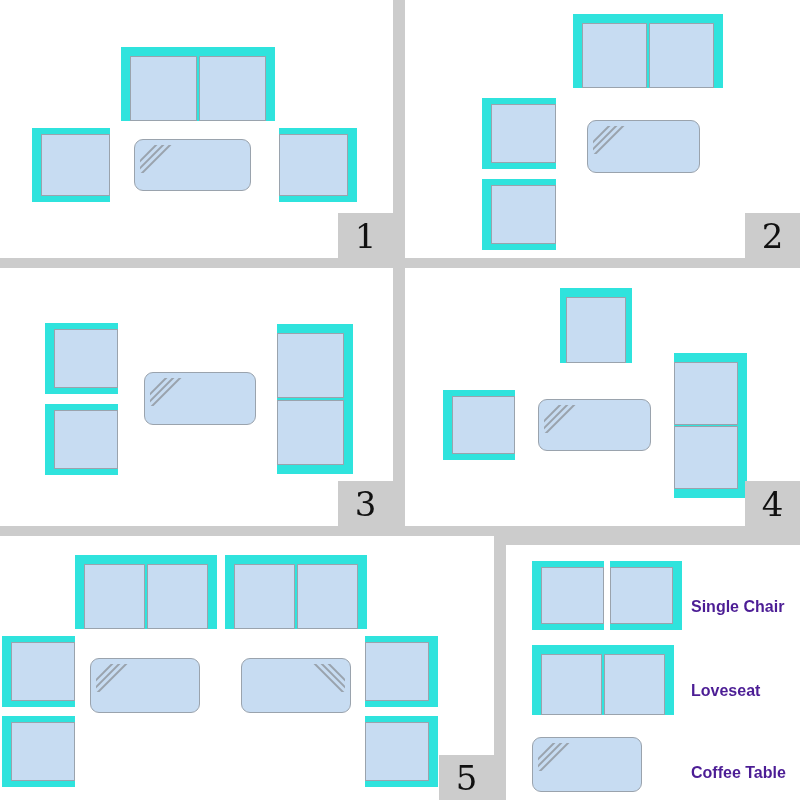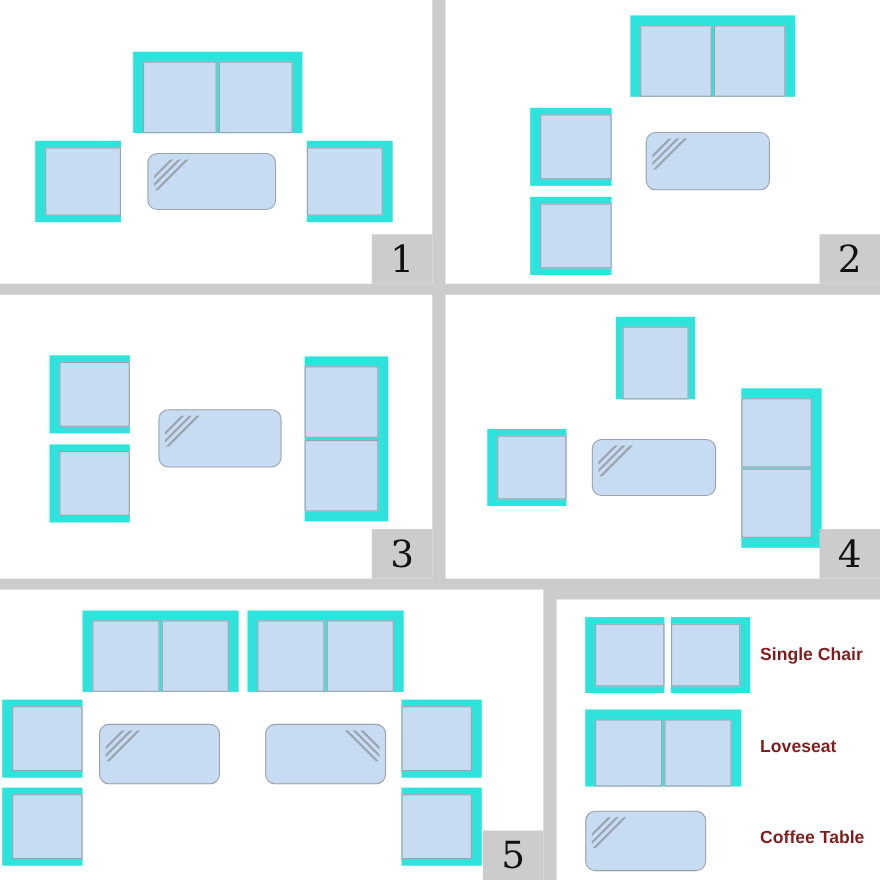--- a/index.html
+++ b/index.html
@@ -116,22 +116,23 @@
 
   
   .legend-row {
     position: absolute;
   }
   .legend-label {
     position: absolute;
     font-family: "Liberation Sans", sans-serif;
     font-weight: bold;
     font-size: 16px;
-    color: #7f1d1d;
+    color: #4c1d95;
     white-space: nowrap;
+    margin-top: 11px;
   }
 </style>
 </head>
 <body>
 
 <div id="page">
 
   <div class="panel" style="left:0px; top:0px; width:393px; height:258px;">
     <div class="panel-inner">
 

